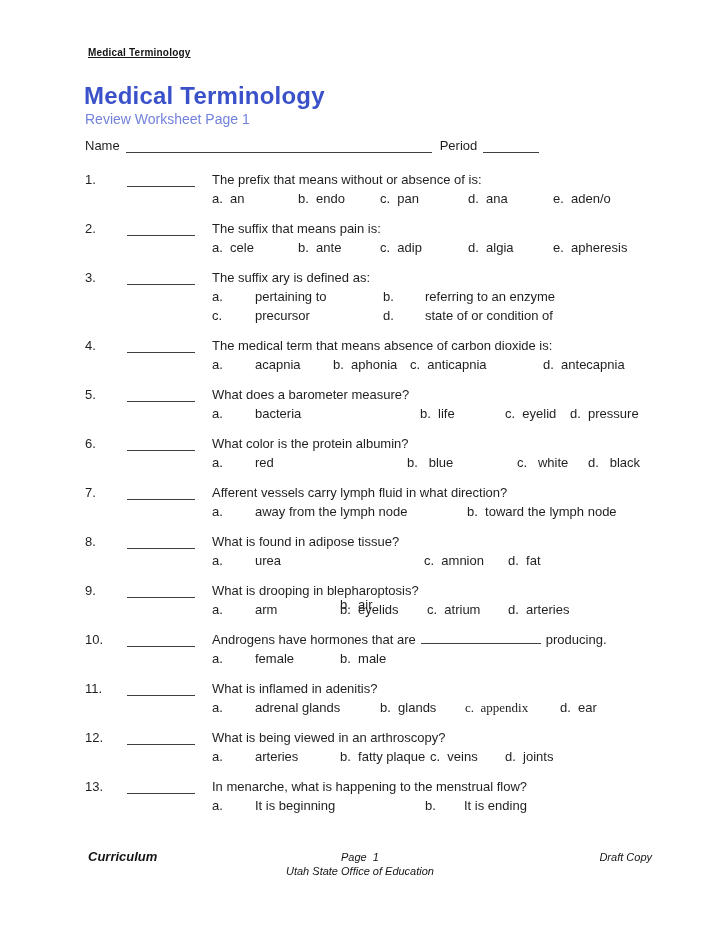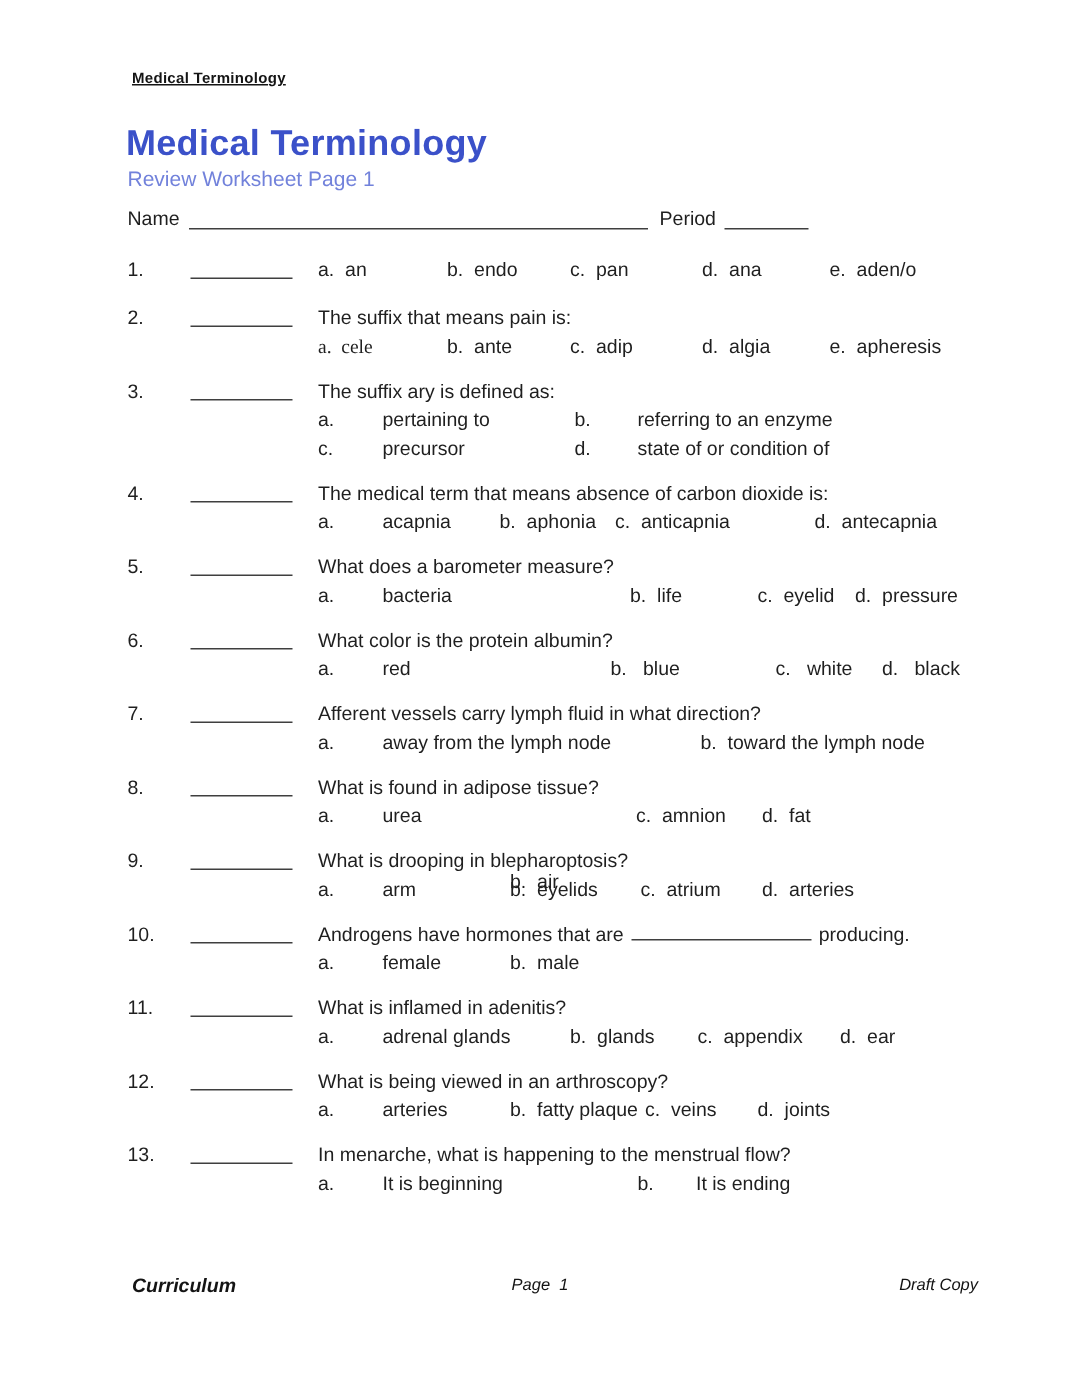--- a/index.html
+++ b/index.html
@@ -63,36 +63,37 @@
   <span class="rule name-rule"></span>
   <span class="period-label">Period</span>
   <span class="rule period-rule"></span>
 </div>
 
 <div id="questions">
     <div class="question">
       <div class="q-num">1.</div>
       <div class="q-blankcol"><span class="answer-blank"></span></div>
       <div class="q-body">
+        <div class="q-text">The prefix that means without or absence of is:</div>
         <div class="opt-row">
           <span class="opt" style="left: 0px;">a.  an</span>
           <span class="opt" style="left: 86px;">b.  endo</span>
           <span class="opt" style="left: 168px;">c.  pan</span>
           <span class="opt" style="left: 256px;">d.  ana</span>
           <span class="opt" style="left: 341px;">e.  aden/o</span>
         </div>
       </div>
     </div>
     <div class="question">
       <div class="q-num">2.</div>
       <div class="q-blankcol"><span class="answer-blank"></span></div>
       <div class="q-body">
         <div class="q-text">The suffix that means pain is:</div>
         <div class="opt-row">
-          <span class="opt" style="left: 0px; font-family: Liberation Serif, serif;">a.  cele</span>
+          <span class="opt" style="left: 0px;">a.  cele</span>
           <span class="opt" style="left: 86px;">b.  ante</span>
           <span class="opt" style="left: 168px;">c.  adip</span>
           <span class="opt" style="left: 256px;">d.  algia</span>
           <span class="opt" style="left: 341px;">e.  apheresis</span>
         </div>
       </div>
     </div>
     <div class="question">
       <div class="q-num">3.</div>
       <div class="q-blankcol"><span class="answer-blank"></span></div>
@@ -208,21 +209,21 @@
     </div>
     <div class="question">
       <div class="q-num">11.</div>
       <div class="q-blankcol"><span class="answer-blank"></span></div>
       <div class="q-body">
         <div class="q-text">What is inflamed in adenitis?</div>
         <div class="opt-row">
           <span class="opt" style="left: 0px;">a.</span>
           <span class="opt" style="left: 43px;">adrenal glands</span>
           <span class="opt" style="left: 168px;">b.  glands</span>
-          <span class="opt" style="left: 253px;">c.  appendix</span>
+          <span class="opt" style="left: 253px; font-family: Liberation Serif, serif;">c.  appendix</span>
           <span class="opt" style="left: 348px;">d.  ear</span>
         </div>
       </div>
     </div>
     <div class="question">
       <div class="q-num">12.</div>
       <div class="q-blankcol"><span class="answer-blank"></span></div>
       <div class="q-body">
         <div class="q-text">What is being viewed in an arthroscopy?</div>
         <div class="opt-row">
@@ -245,14 +246,15 @@
           <span class="opt" style="left: 213px;">b.</span>
           <span class="opt" style="left: 252px;">It is ending</span>
         </div>
       </div>
     </div>
   </div>
 
 <div class="footer-left">Curriculum</div>
 <div class="footer-center">
   <div class="line1">Page  1</div>
+  <div class="line2">Utah State Office of Education</div>
 </div>
 <div class="footer-right">Draft Copy</div>
 
 </body></html>

